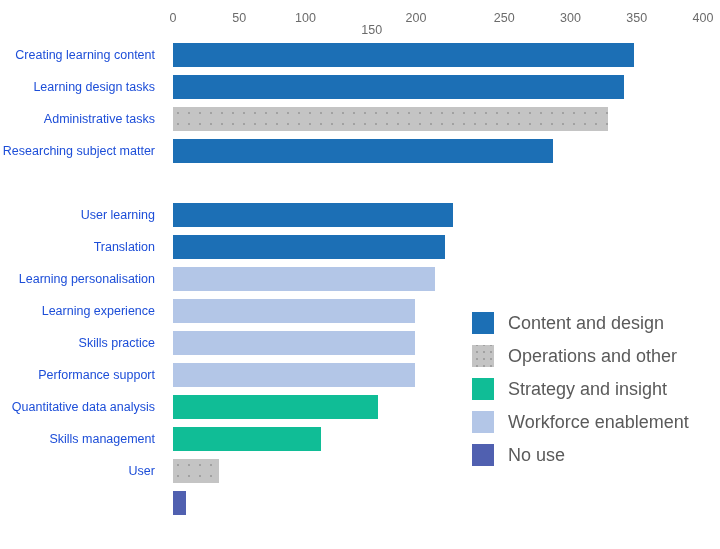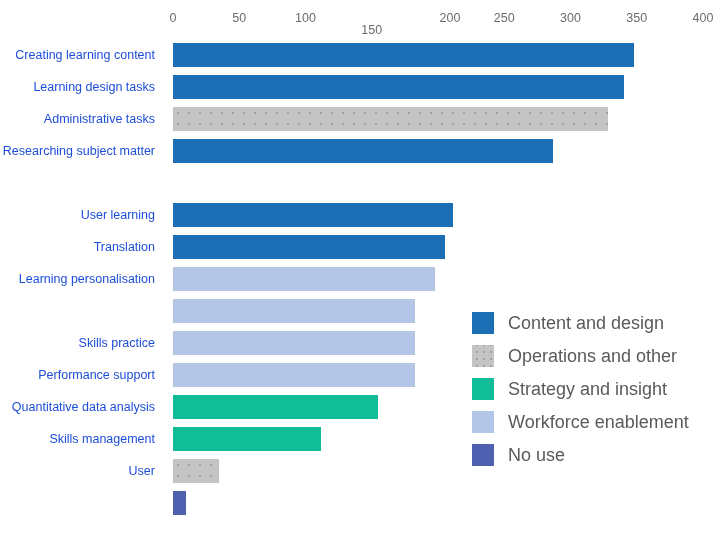--- a/index.html
+++ b/index.html
@@ -111,21 +111,21 @@
 </head>
 <body>
 
 <div id="chart-root">
 
   <div class="axis-ticks">
       <div class="tick-label" style="left: 173px;">0</div>
       <div class="tick-label" style="left: 239.25px;">50</div>
       <div class="tick-label" style="left: 305.5px;">100</div>
       <div class="tick-label" style="left: 371.75px; margin-top: 12px;">150</div>
-      <div class="tick-label" style="left: 450px;">200</div>
+      <div class="tick-label" style="left: 416px;">200</div>
       <div class="tick-label" style="left: 504.25px;">250</div>
       <div class="tick-label" style="left: 570.5px;">300</div>
       <div class="tick-label" style="left: 636.75px;">350</div>
       <div class="tick-label" style="left: 703px;">400</div>
     </div>
 
   <div class="plot-area">
       <div class="bar-row" style="top: 43px;">
         <div class="bar-label">Creating learning content</div>
         <div class="bar" title="Creating learning content: 348" style="left: 173px; width: 461.1px; background-color: rgb(28, 111, 181);"></div>
@@ -148,20 +148,21 @@
       </div>
       <div class="bar-row" style="top: 235px;">
         <div class="bar-label">Translation</div>
         <div class="bar" title="Translation: 205" style="left: 173px; width: 271.625px; background-color: rgb(28, 111, 181);"></div>
       </div>
       <div class="bar-row" style="top: 267px;">
         <div class="bar-label">Learning personalisation</div>
         <div class="bar" title="Learning personalisation: 198" style="left: 173px; width: 262.35px; background-color: rgb(179, 198, 231);"></div>
       </div>
       <div class="bar-row" style="top: 299px;">
+        <div class="bar-label">Learning experience</div>
         <div class="bar" title="Learning experience: 183" style="left: 173px; width: 242.475px; background-color: rgb(179, 198, 231);"></div>
       </div>
       <div class="bar-row" style="top: 331px;">
         <div class="bar-label">Skills practice</div>
         <div class="bar" title="Skills practice: 183" style="left: 173px; width: 242.475px; background-color: rgb(179, 198, 231);"></div>
       </div>
       <div class="bar-row" style="top: 363px;">
         <div class="bar-label">Performance support</div>
         <div class="bar" title="Performance support: 183" style="left: 173px; width: 242.475px; background-color: rgb(179, 198, 231);"></div>
       </div>

